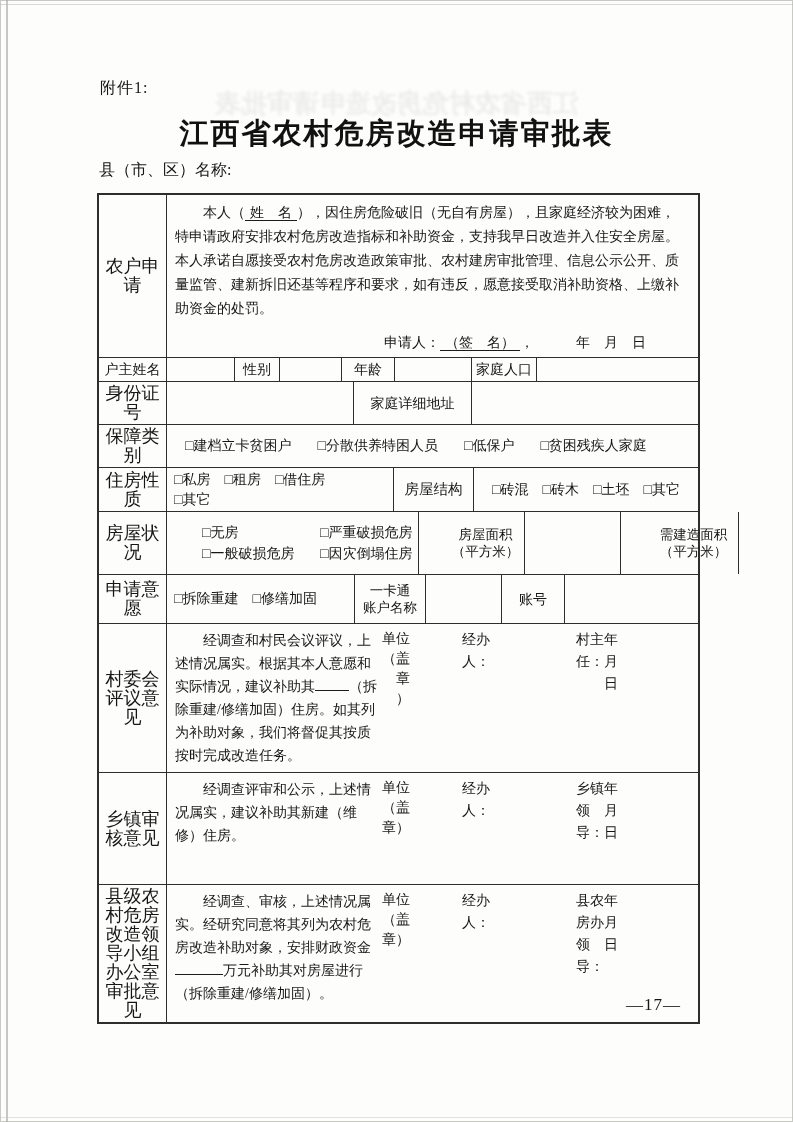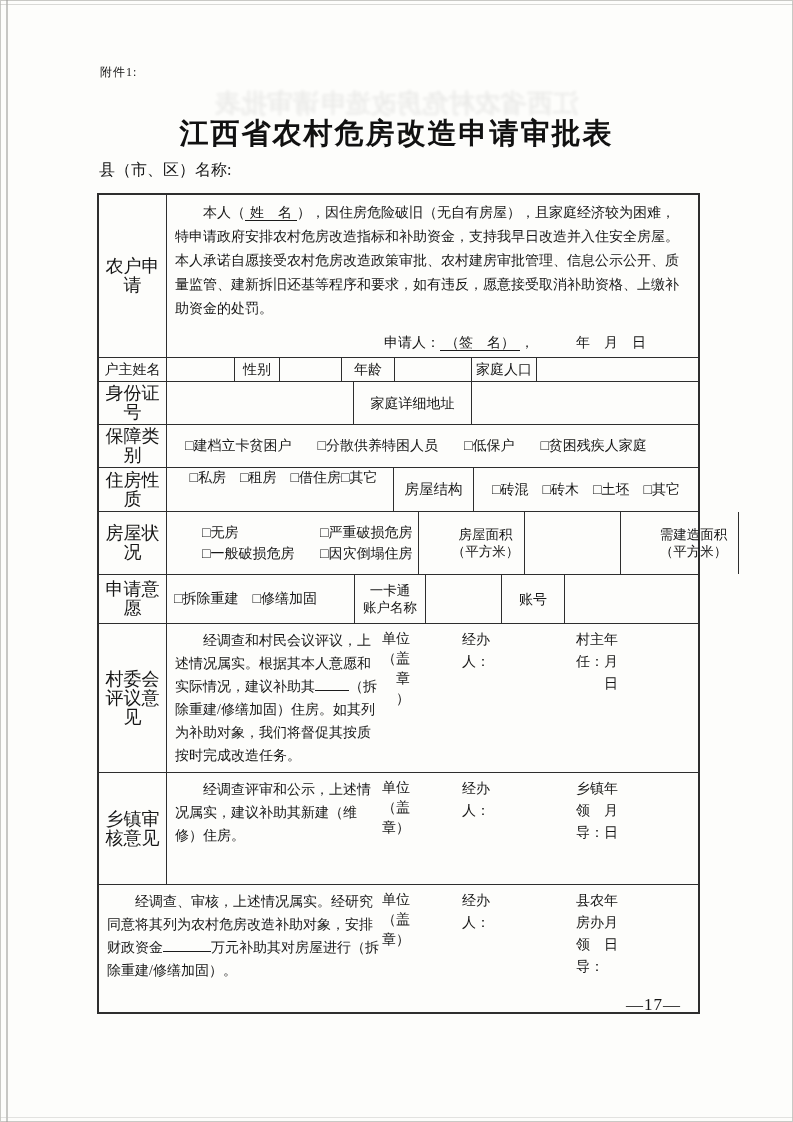--- a/index.html
+++ b/index.html
@@ -7,21 +7,21 @@
   .page{
     position:relative;width:793px;height:1122px;margin:0 auto;
     background:#fdfdfb;overflow:hidden;
     font-family:"Liberation Serif","DejaVu Serif",serif;color:#161616;
     box-shadow:inset 0 0 0 1px #c9c9c5;
   }
   .edge-left{position:absolute;left:6px;top:0;bottom:0;width:2px;background:#9b9b97;opacity:.55;}
   .edge-top{position:absolute;left:0;right:0;top:4px;height:1px;background:#b5b5b1;opacity:.5;}
   .edge-bottom{position:absolute;left:0;right:0;bottom:4px;height:1px;background:#c2c2be;opacity:.45;}
 
-  .attachment{position:absolute;left:100px;top:64px;font-size:12px;letter-spacing:1px;}
+  .attachment{position:absolute;left:100px;top:78px;font-size:16px;letter-spacing:1px;}
   .ghost-title{
     position:absolute;left:0;right:0;top:86px;text-align:center;
     font-size:26px;font-weight:bold;opacity:.07;filter:blur(1.5px);
     transform:scaleX(-1);font-family:"Liberation Sans","DejaVu Sans",sans-serif;
   }
   .doc-title{
     position:absolute;left:0;right:0;top:114px;text-align:center;
     font-size:29px;font-weight:bold;letter-spacing:2px;
     font-family:"Liberation Sans","DejaVu Sans",sans-serif;color:#111;
   }
@@ -50,21 +50,21 @@
   .r8{min-height:120px;}
   .r9{min-height:111px;}
   .r10{min-height:127px;}
 
   .farmer-body{display:block;padding:6px 10px 2px 8px;line-height:24px;}
   .farmer-body p{margin:0;text-indent:2em;}
   .uline{border-bottom:1.5px solid #1c1c1c;padding:0 5px;}
   .sig-line{margin-top:10px;text-align:right;padding-right:42px;line-height:24px;}
 
   .opts-flex{display:flex;align-items:center;gap:26px;padding-left:18px;}
-  .nature-opts{display:flex;flex-direction:row;justify-content:center;padding-left:7px;line-height:20px;}
+  .nature-opts{display:flex;flex-direction:column;justify-content:center;padding-left:7px;line-height:20px;}
   .cond-grid{display:grid;grid-template-columns:118px auto;align-content:center;
              row-gap:3px;padding-left:7px;line-height:18px;}
   .small-cc{font-size:13.5px;line-height:17px;text-align:center;}
   .intent-opts{display:flex;align-items:center;padding-left:7px;}
 
   .opinion{display:flex;padding:5px 8px 5px 8px;flex:1 1 auto;}
   .opinion p{margin:0;text-indent:2em;line-height:23px;}
   .spacer{flex:1 1 auto;}
   .unit-line{text-align:right;padding-right:52px;line-height:20px;}
   .officer-line{display:flex;line-height:22px;}
@@ -187,20 +187,21 @@
         <div class="unit-line">单位（盖章）</div>
         <div class="officer-line">
           <span>经办人：</span>
           <span class="head">乡镇领导：</span>
           <span class="date">年　　月　　日</span>
         </div>
       </div>
     </div>
 
     <div class="row r10">
+      <div class="cell lab">县级农村危房改造领导小组办公室审批意见</div>
       <div class="cell last opinion">
         <p><span>经调查、审核，上述情况属实。经研究同意将其列为农村危房改造补助对象，安排财政资金</span><span class="ublank w48"></span><span>万元补助其对房屋进行（拆除重建/修缮加固）。</span></p>
         <div class="spacer"></div>
         <div class="unit-line">单位（盖章）</div>
         <div class="officer-line">
           <span>经办人：</span>
           <span class="head">县农房办领导：</span>
           <span class="date">年　　月　　日</span>
         </div>
       </div>

